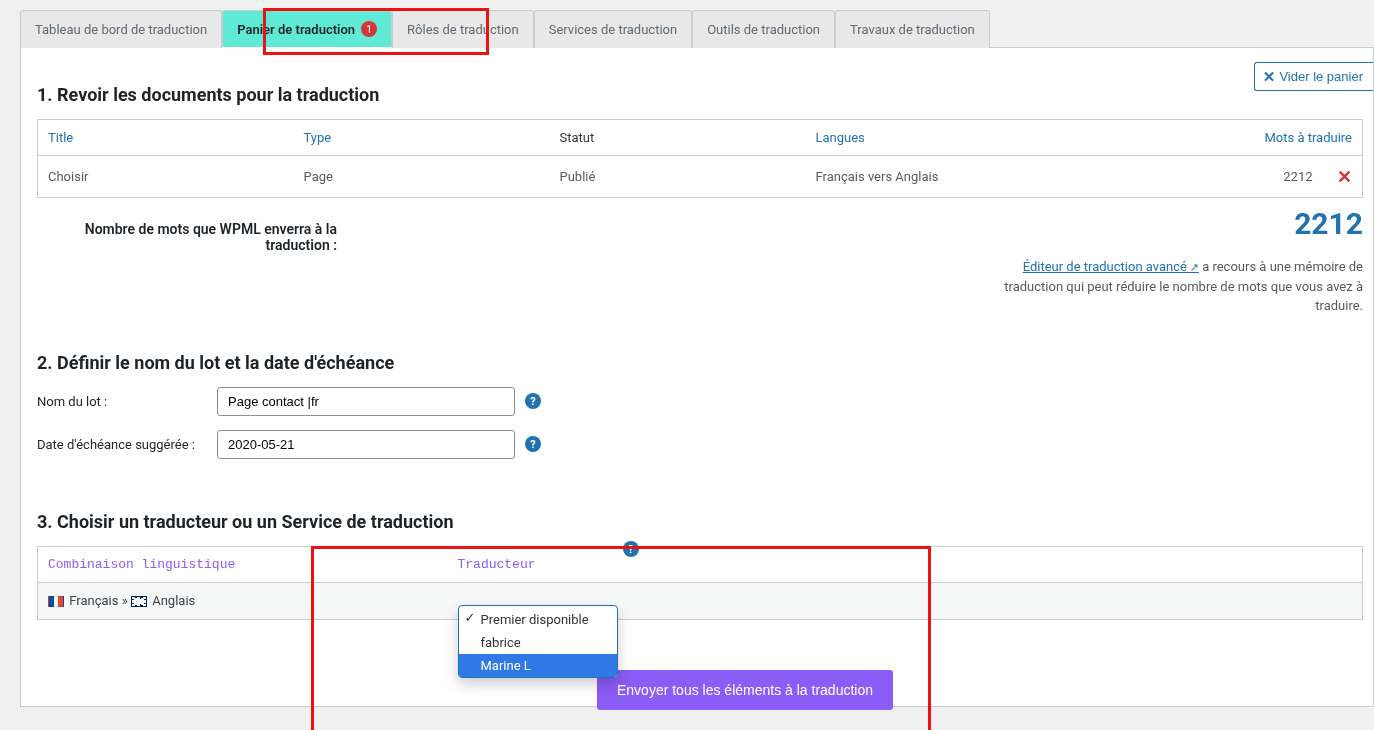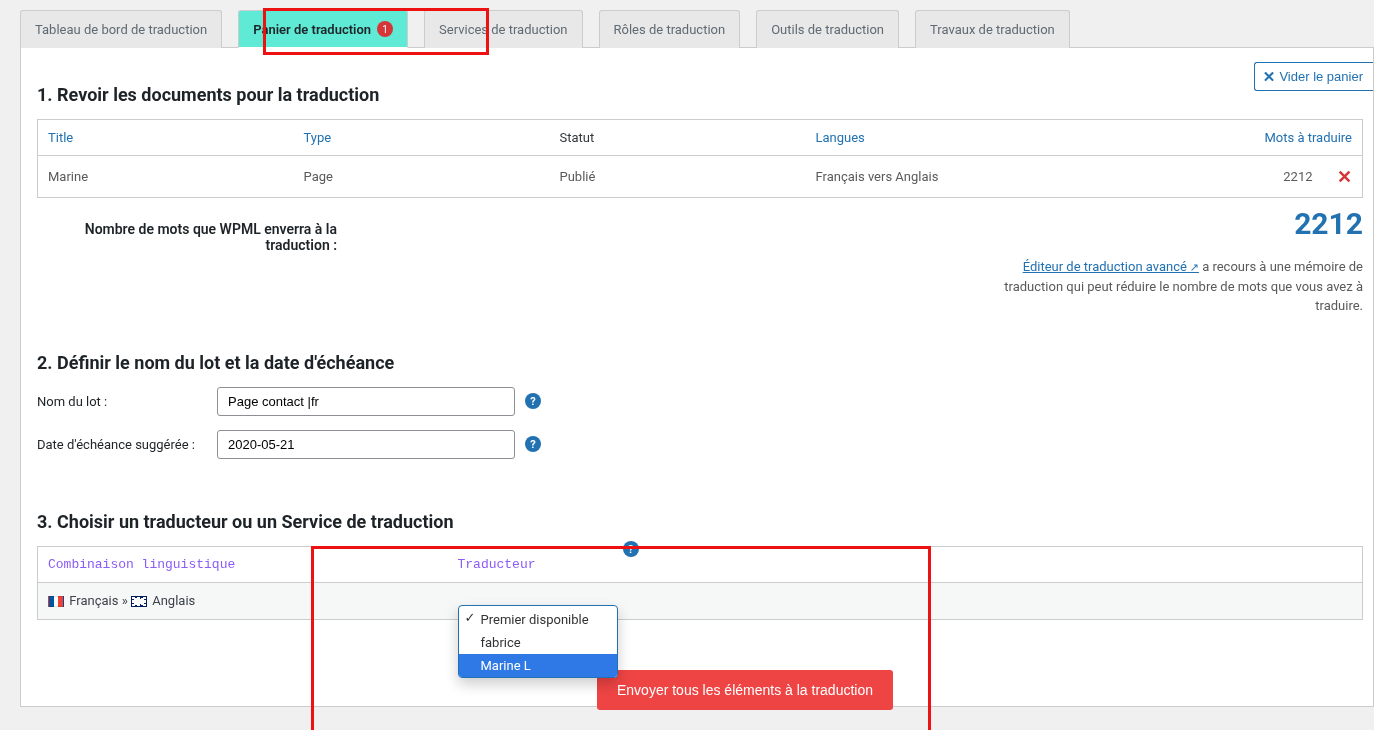--- a/index.html
+++ b/index.html
@@ -19,21 +19,21 @@
     position: relative;
     z-index: 2;
   }
   .tab {
     padding: 10px 14px;
     border: 1px solid #ccc;
     border-bottom: none;
     background: #e8e8e8;
     color: #606a73;
     cursor: pointer;
-    margin-right: 16px;
+    margin-right: 0;
     border-radius: 3px 3px 0 0;
     display: flex;
     align-items: center;
     gap: 4px;
     margin-bottom: -1px;
   }
   .tab.active {
     background: #5eead4;
     color: #1d2327;
     font-weight: 600;
@@ -266,21 +266,21 @@
     top: -52px;
   }
 
   .submit-row {
     display: flex;
     justify-content: flex-end;
     margin-top: 50px;
     margin-right: 470px;
   }
   .submit-btn {
-    background: #ef4444;
+    background: #8b5cf6;
     color: #fff;
     border: none;
     padding: 12px 20px;
     font-size: 14px;
     border-radius: 3px;
     cursor: pointer;
   }
 
   .highlight-box-section {
     position: absolute;
@@ -295,22 +295,22 @@
 </style>
 </head>
 <body>
 
 <div class="tabs">
   <div class="tab">Tableau de bord de traduction</div>
   <div class="tab active">
     <span>Panier de traduction</span>
     <span class="badge">1</span>
   </div>
+  <div class="tab">Rôles de traduction</div>
   <div class="tab">Services de traduction</div>
-  <div class="tab">Rôles de traduction</div>
   <div class="tab">Outils de traduction</div>
   <div class="tab">Travaux de traduction</div>
 </div>
 
 <div class="highlight-box-tabs"></div>
 
 <div class="panel">
 
   <button class="empty-btn">
     <span class="close-x">✕</span>
@@ -324,21 +324,21 @@
       <tr>
         <th style="width:256px">Title</th>
         <th style="width:256px">Type</th>
         <th style="width:256px" class="dark">Statut</th>
         <th style="width:310px">Langues</th>
         <th class="right" colspan="2">Mots à traduire</th>
       </tr>
     </thead>
     <tbody>
       <tr>
-        <td>Marine</td>
+        <td>Choisir</td>
         <td>Page</td>
         <td>Publié</td>
         <td>Français vers Anglais</td>
         <td class="right">2212</td>
         <td class="right" style="width:40px">
           <span class="remove-row">✕</span>
         </td>
       </tr>
     </tbody>
   </table>

